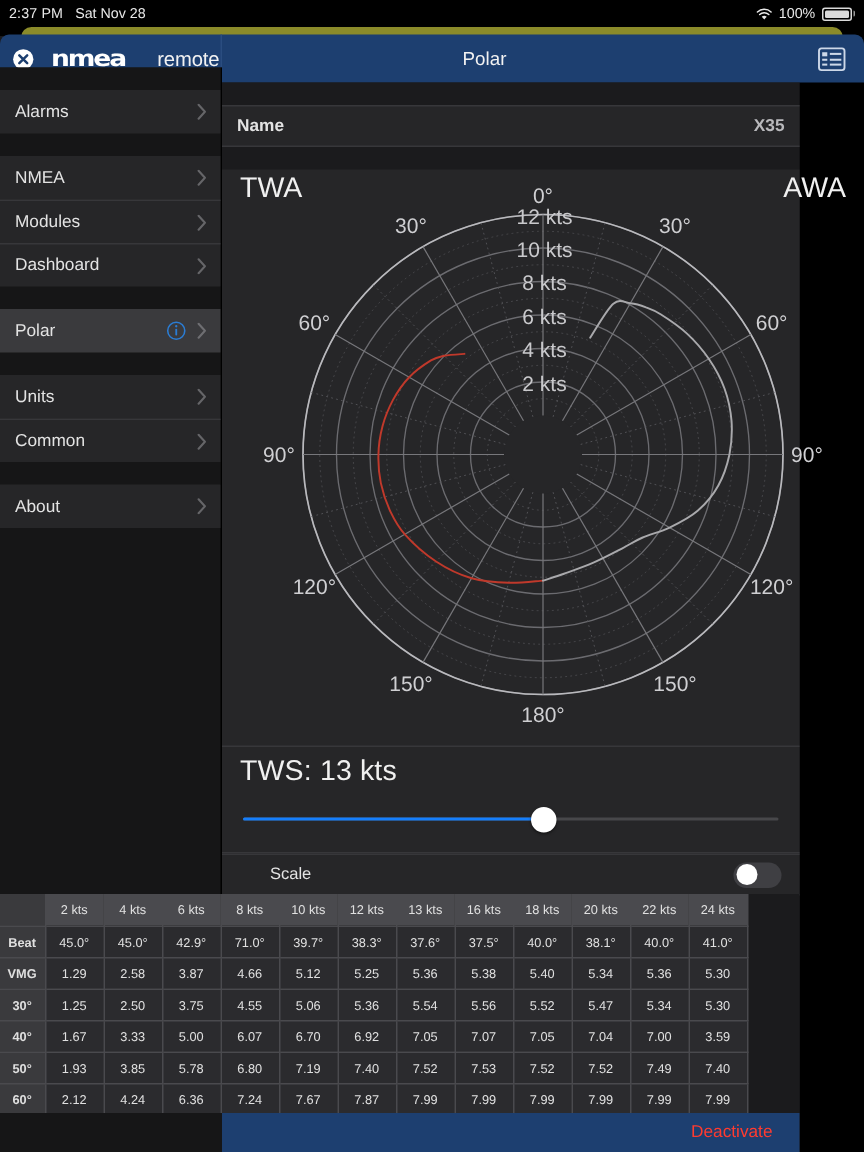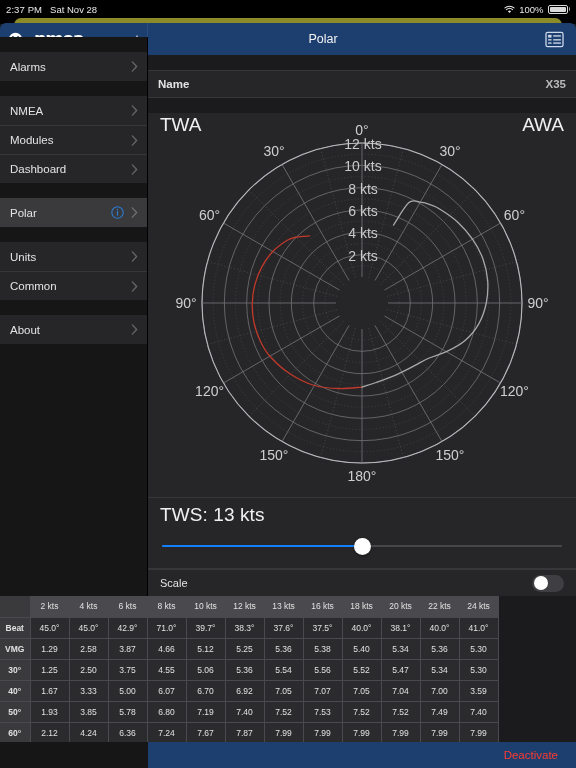--- a/index.html
+++ b/index.html
@@ -2,21 +2,21 @@
 <html><head>
 <meta charset="utf-8">
 <style>
   * { box-sizing: border-box; margin: 0; padding: 0; }
   html, body {
     width: 576px; height: 768px;
     background: #000;
     font-family: "Liberation Sans", sans-serif;
     overflow: hidden;
   }
-  #app { position: relative; width: 576px; height: 768px; background: #1b1b1d; }
+  #app { position: relative; width: 533px; height: 768px; background: #1b1b1d; }
 
   
   .statusbar {
     position: absolute; top: 0; left: 0; width: 576px; height: 18px;
     background: #000; color: #e8e8e8; font-size: 9.5px;
     display: flex; align-items: center; padding: 0 6px;
   }
   .sb-time { font-weight: 400; margin-right: 8px; letter-spacing: .1px; }
   .sb-date { font-weight: 400; }
   .sb-right { margin-left: auto; display: flex; align-items: center; gap: 4px; }
@@ -61,21 +61,21 @@
   }
   .nav-title {
     flex: 1; text-align: center; color: #f2f2f2; font-size: 12.5px;
     margin-left: -34px;
   }
   .nav-right { width: 44px; display: flex; justify-content: center; align-items: center; }
   .list-ico { width: 19px; height: 17px; }
 
   
   .sidebar {
-    position: absolute; top: 37px; left: 0; width: 148px; bottom: 0;
+    position: absolute; top: 45px; left: 0; width: 148px; bottom: 0;
     background: #161617; border-right: 1px solid #000;
   }
   .side-gap { height: 15px; background: #161617; }
   .side-item {
     height: 29px; background: #262628; display: flex; align-items: center;
     padding: 0 9px 0 10px; position: relative;
   }
   .side-item + .side-item { border-top: 1px solid #37373a; }
   .side-item.selected { background: #3a3a3d; }
   .side-label { color: #e3e3e3; font-size: 11.5px; flex: 1; }
@@ -111,21 +111,21 @@
     background: #157efb; border-radius: 2px;
   }
   .slider-knob {
     position: absolute; top: 4px; width: 17px; height: 17px; border-radius: 50%;
     background: #fff; box-shadow: 0 1px 2px rgba(0,0,0,.5);
   }
   .scale-row {
     background: #262628; height: 28px; display: flex; align-items: center;
     padding: 0 12px; border-top: 1px solid #37373a; border-bottom: 1px solid #37373a;
   }
-  .scale-lbl { color: #e3e3e3; font-size: 11px; }
+  .scale-lbl { color: #e3e3e3; font-size: 11px; margin-left: 20px; }
   .toggle {
     margin-left: auto; width: 32px; height: 17px; border-radius: 9px;
     background: #3f3f43; position: relative;
   }
   .toggle .knob {
     position: absolute; top: 1.5px; left: 1.5px; width: 14px; height: 14px;
     border-radius: 50%; background: #fff;
   }
 
   

